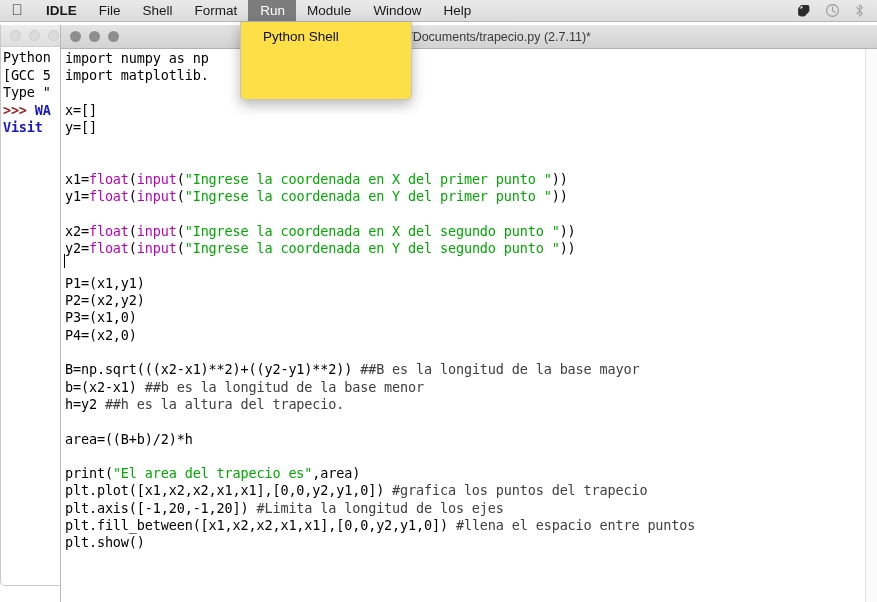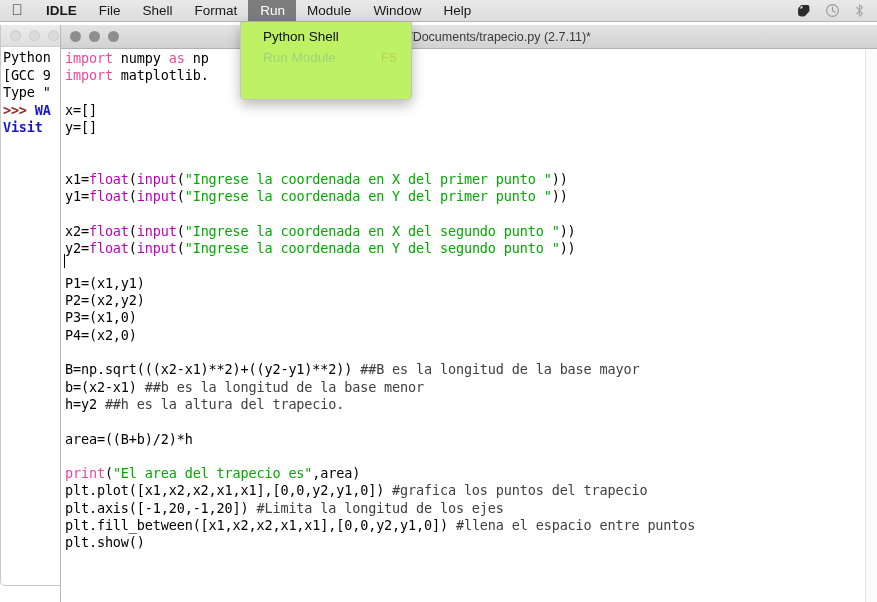--- a/index.html
+++ b/index.html
@@ -62,21 +62,21 @@
   }
   .status-icon { display: flex; align-items: center; }
 
   
   #run-menu {
     position: absolute;
     top: 22px;
     left: 240px;
     width: 172px;
     height: 78px;
-    background: #bef264;
+    background: #fde047;
     border: 1px solid #c4c4c4;
     border-top: none;
     border-bottom-left-radius: 5px;
     border-bottom-right-radius: 5px;
     box-shadow: 0 5px 13px rgba(0,0,0,0.28);
     z-index: 60;
     padding-top: 4px;
     box-sizing: border-box;
     overflow: hidden;
   }
@@ -187,21 +187,21 @@
     font-family: "DejaVu Sans Mono", "Liberation Mono", monospace;
     font-size: 13.5px;
     line-height: 17.3px;
     white-space: pre;
     padding: 1px 0 0 4px;
     letter-spacing: -0.15px;
     color: #000000;
     position: relative;
   }
   .code-line { height: 17.3px; white-space: pre; }
-  .kw      { color: #ec4899; }       
+  .kw      { color: #000000; }       
   .builtin { color: #bb00bb; }       
   .str     { color: #00aa00; }       
   .cmt     { color: #404040; }       
 
   
   #caret {
     position: absolute;
     left: 3px;
     width: 1px;
     height: 14px;
@@ -273,21 +273,21 @@
     </span>
   </div>
 </div>
 
 <div id="shell-window">
   <div id="shell-titlebar">
     <span class="tl-dot tl-inactive"></span>
     <span class="tl-dot tl-inactive"></span>
     <span class="tl-dot tl-inactive"></span>
   </div>
-  <div id="shell-body"><div><span class="sh-black">Python </span></div><div><span class="sh-black">[GCC 9</span></div><div><span class="sh-black">Type "</span></div><div><span class="sh-red">&gt;&gt;&gt; </span><span class="sh-blue">WA</span></div><div><span class="sh-blue">Visit </span></div></div>
+  <div id="shell-body"><div><span class="sh-black">Python </span></div><div><span class="sh-black">[GCC 5</span></div><div><span class="sh-black">Type "</span></div><div><span class="sh-red">&gt;&gt;&gt; </span><span class="sh-blue">WA</span></div><div><span class="sh-blue">Visit </span></div></div>
 </div>
 
 <div id="editor-window">
   <div id="editor-titlebar">
     <div id="editor-traffic">
       <span class="tl-dot tl-grey-solid"></span>
       <span class="tl-dot tl-grey-solid"></span>
       <span class="tl-dot tl-grey-solid"></span>
     </div>
     <div id="editor-title">udiasuarez/Documents/trapecio.py (2.7.11)*</div>
@@ -297,17 +297,13 @@
     <div id="caret"></div>
   </div>
   <div id="editor-scrollbar"></div>
 </div>
 
 <div id="run-menu">
     <div class="run-menu-row">
       <span class="rm-label">Python Shell</span>
       <span class="rm-shortcut"></span>
     </div>
-    <div class="run-menu-row ghost">
-      <span class="rm-label">Run Module</span>
-      <span class="rm-shortcut">F5</span>
-    </div>
   </div>
 
 </body></html>

